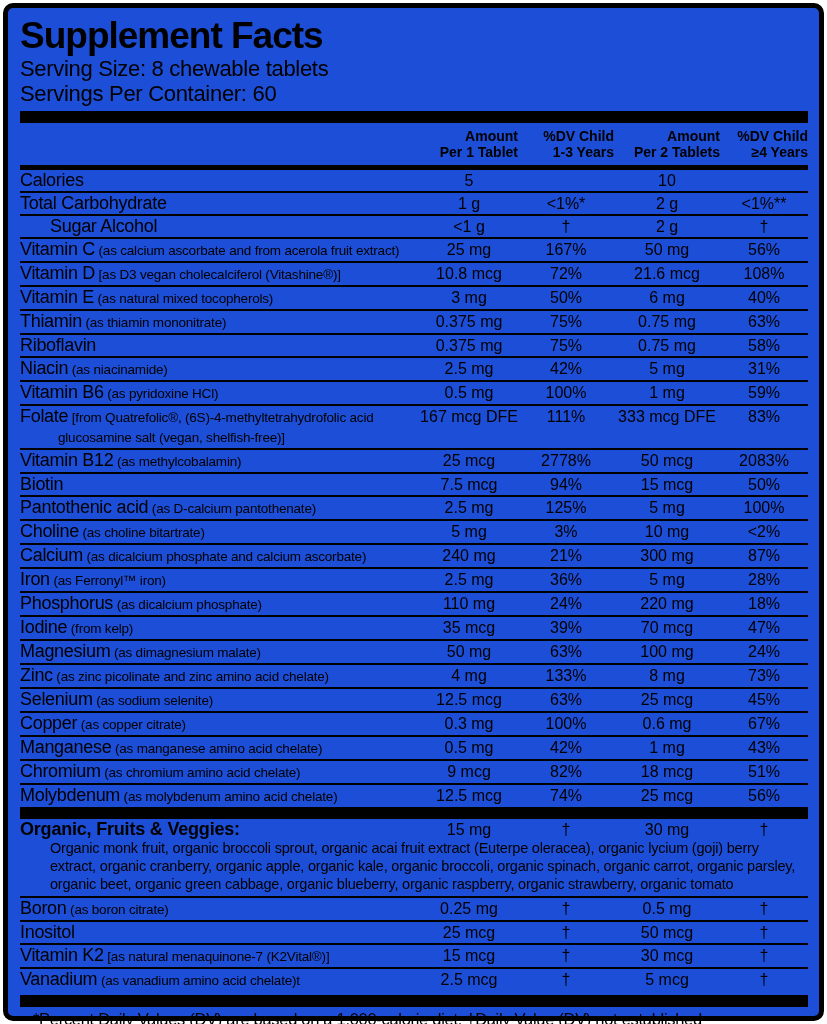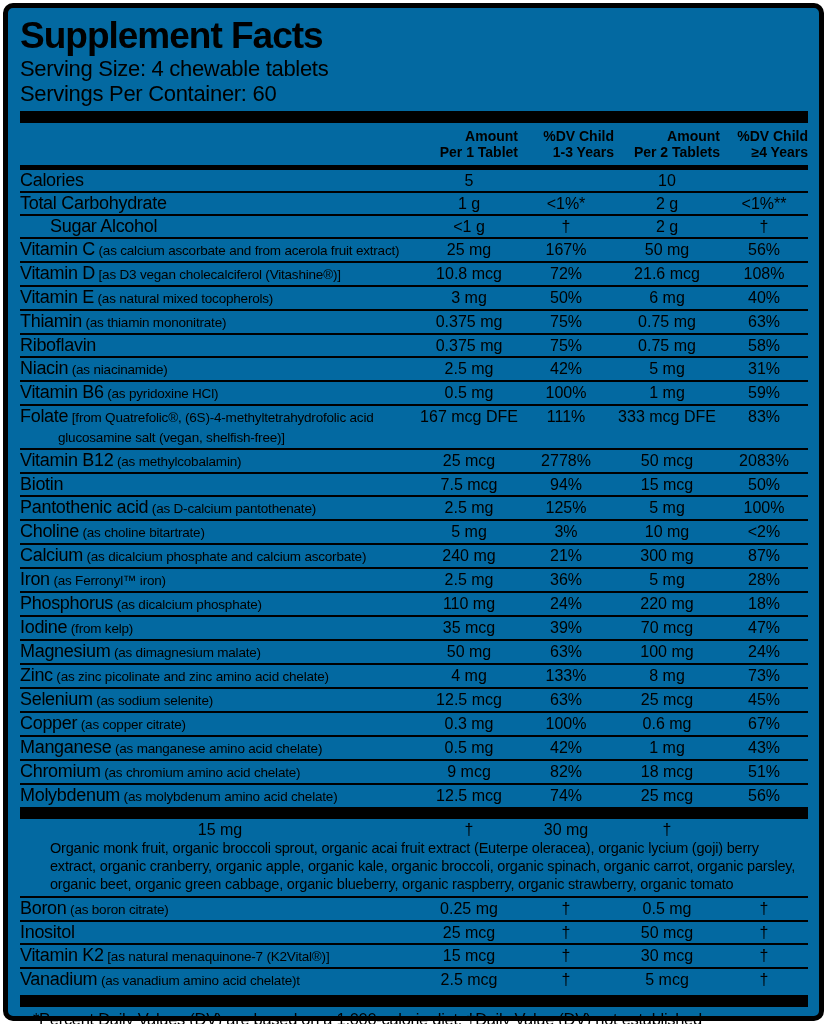--- a/index.html
+++ b/index.html
@@ -8,21 +8,21 @@
     background: #fff;
     color: #000;
     font-family: "Liberation Sans", "DejaVu Sans", sans-serif;
     overflow: hidden;
   }
   .label {
     position: absolute;
     left: 3px; top: 3px; right: 3px; bottom: 3px;
     border: 5px solid #000;
     border-radius: 10px;
-    background: #0369a1;
+    background: #1d4ed8;
     padding: 8px 11px 6px 12px;
   }
   .title {
     font-size: 37px;
     font-weight: bold;
     letter-spacing: -1px;
     line-height: 1.08;
   }
   .serving-line {
     font-size: 22px;
@@ -93,21 +93,21 @@
     line-height: 19px;
     letter-spacing: -0.3px;
   }
 </style>
 </head>
 <body>
 
 <div class="label">
 
   <div class="title">Supplement Facts</div>
-  <div class="serving-line">Serving Size: 4 chewable tablets</div>
+  <div class="serving-line">Serving Size: 8 chewable tablets</div>
   <div class="serving-line">Servings Per Container: 60</div>
 
   <div class="bar-thick"></div>
 
   <div class="grid-cols col-headers">
     <div></div>
     <div class="col-head">
       <div>Amount</div>
       <div>Per 1 Tablet</div>
     </div>
@@ -308,20 +308,21 @@
           <div class="cell name-cell"><span class="nm">Molybdenum</span><span class="ds"> (as molybdenum amino acid chelate)</span></div>
           <div class="cell val">12.5 mcg</div>
           <div class="cell val">74%</div>
           <div class="cell val">25 mcg</div>
           <div class="cell val">56%</div>
         </div>
       </div>
       <div class="bar-thick" style="margin-top: 0px;"></div>
       <div class="section">
         <div class="row grid-cols bold">
+          <div class="cell name-cell"><span class="nm">Organic, Fruits &amp; Veggies:</span></div>
           <div class="cell val">15 mg</div>
           <div class="cell val">†</div>
           <div class="cell val">30 mg</div>
           <div class="cell val">†</div>
           <div class="note">Organic monk fruit, organic broccoli sprout, organic acai fruit extract (Euterpe oleracea), organic lycium (goji) berry extract, organic cranberry, organic apple, organic kale, organic broccoli, organic spinach, organic carrot, organic parsley, organic beet, organic green cabbage, organic blueberry, organic raspberry, organic strawberry, organic tomato</div>
         </div>
         <div class="row grid-cols">
           <div class="cell name-cell"><span class="nm">Boron</span><span class="ds"> (as boron citrate)</span></div>
           <div class="cell val">0.25 mg</div>
           <div class="cell val">†</div>

